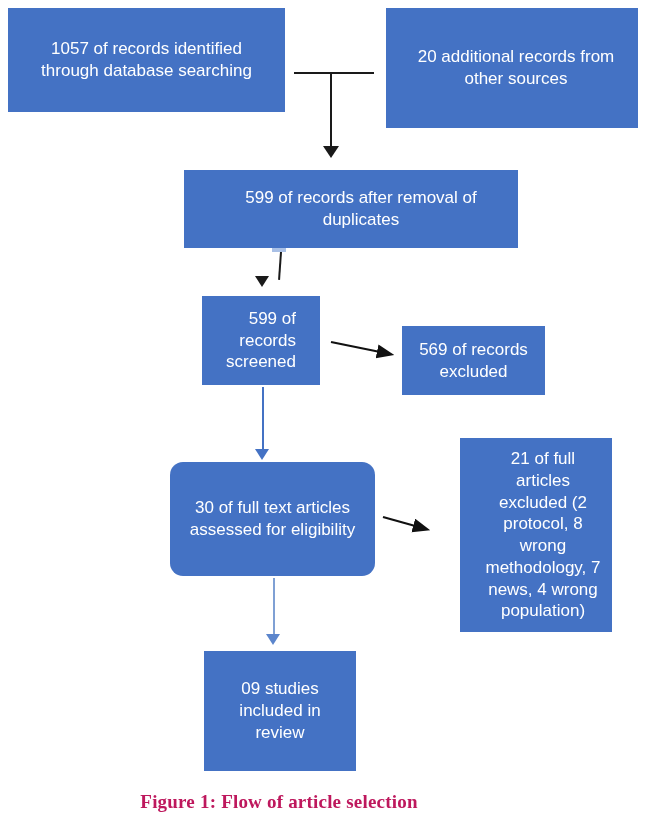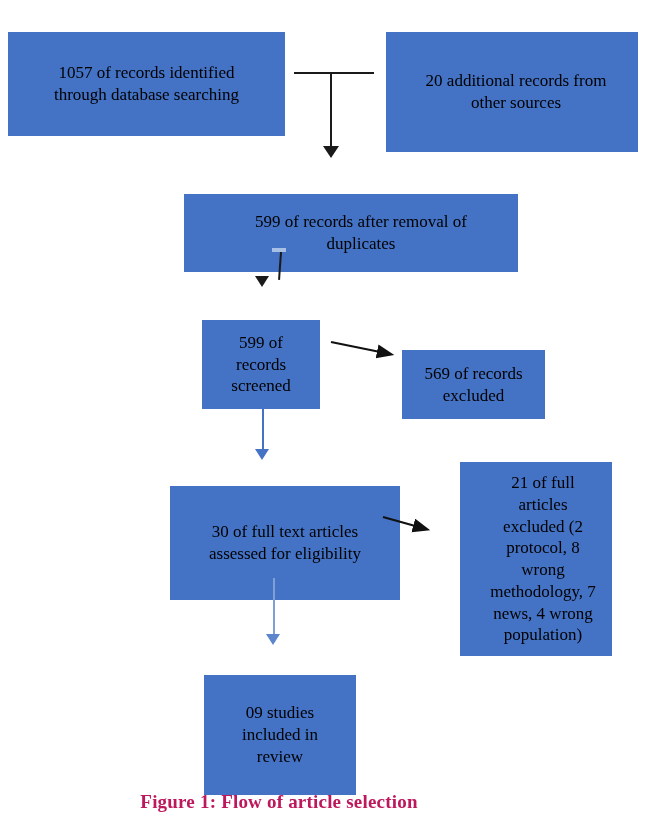--- a/index.html
+++ b/index.html
@@ -14,34 +14,33 @@
     background:#ffffff;
     overflow:hidden;
   }
   .box{
     position:absolute;
     box-sizing:border-box;
     display:flex;
     align-items:center;
     justify-content:center;
     text-align:center;
-    color:#000000;
-    font-family:Liberation Serif, serif;
+    color:#ffffff;
+    font-family:Liberation Sans, sans-serif;
     line-height:1.28;
     padding:4px 8px;
     white-space:pre-line;
-    margin-top:24px;
   }
   
   #node-identified   { left:8px;   top:8px;   width:277px; height:104px; font-size:17px; }
   #node-additional   { left:386px; top:8px;   width:252px; height:120px; font-size:17px; }
   #node-duplicates   { left:184px; top:170px; width:334px; height:78px;  font-size:17px; }
-  #node-screened     { left:202px; top:296px; width:118px; height:89px;  font-size:17px; }
+  #node-screened     { left:202px; top:296px; width:118px; height:89px;  font-size:17px;text-align:right; }
   #node-excluded     { left:402px; top:326px; width:143px; height:69px;  font-size:17px; }
-  #node-fulltext     { left:170px; top:462px; width:230px; height:114px; font-size:17px; }
+  #node-fulltext     { left:170px; top:462px; width:205px; height:114px; font-size:17px;border-radius:13px; }
   #node-fullexcluded { left:460px; top:438px; width:152px; height:194px; font-size:17px; }
   #node-included     { left:204px; top:651px; width:152px; height:120px; font-size:17px; }
 
   .connector{ position:absolute; }
 
   
   #conn-top-bracket{
     left:294px; top:72px; width:80px; height:0;
     border-top:2px solid #1a1a1a;
   }

